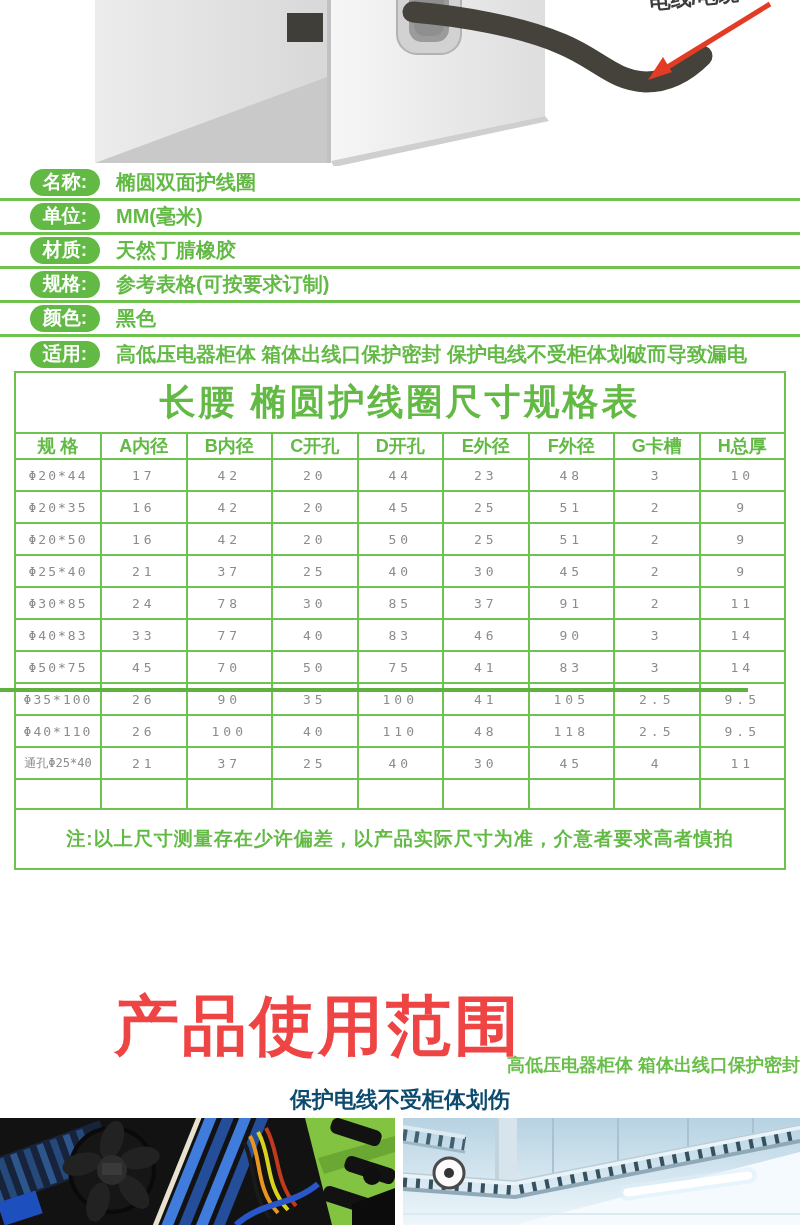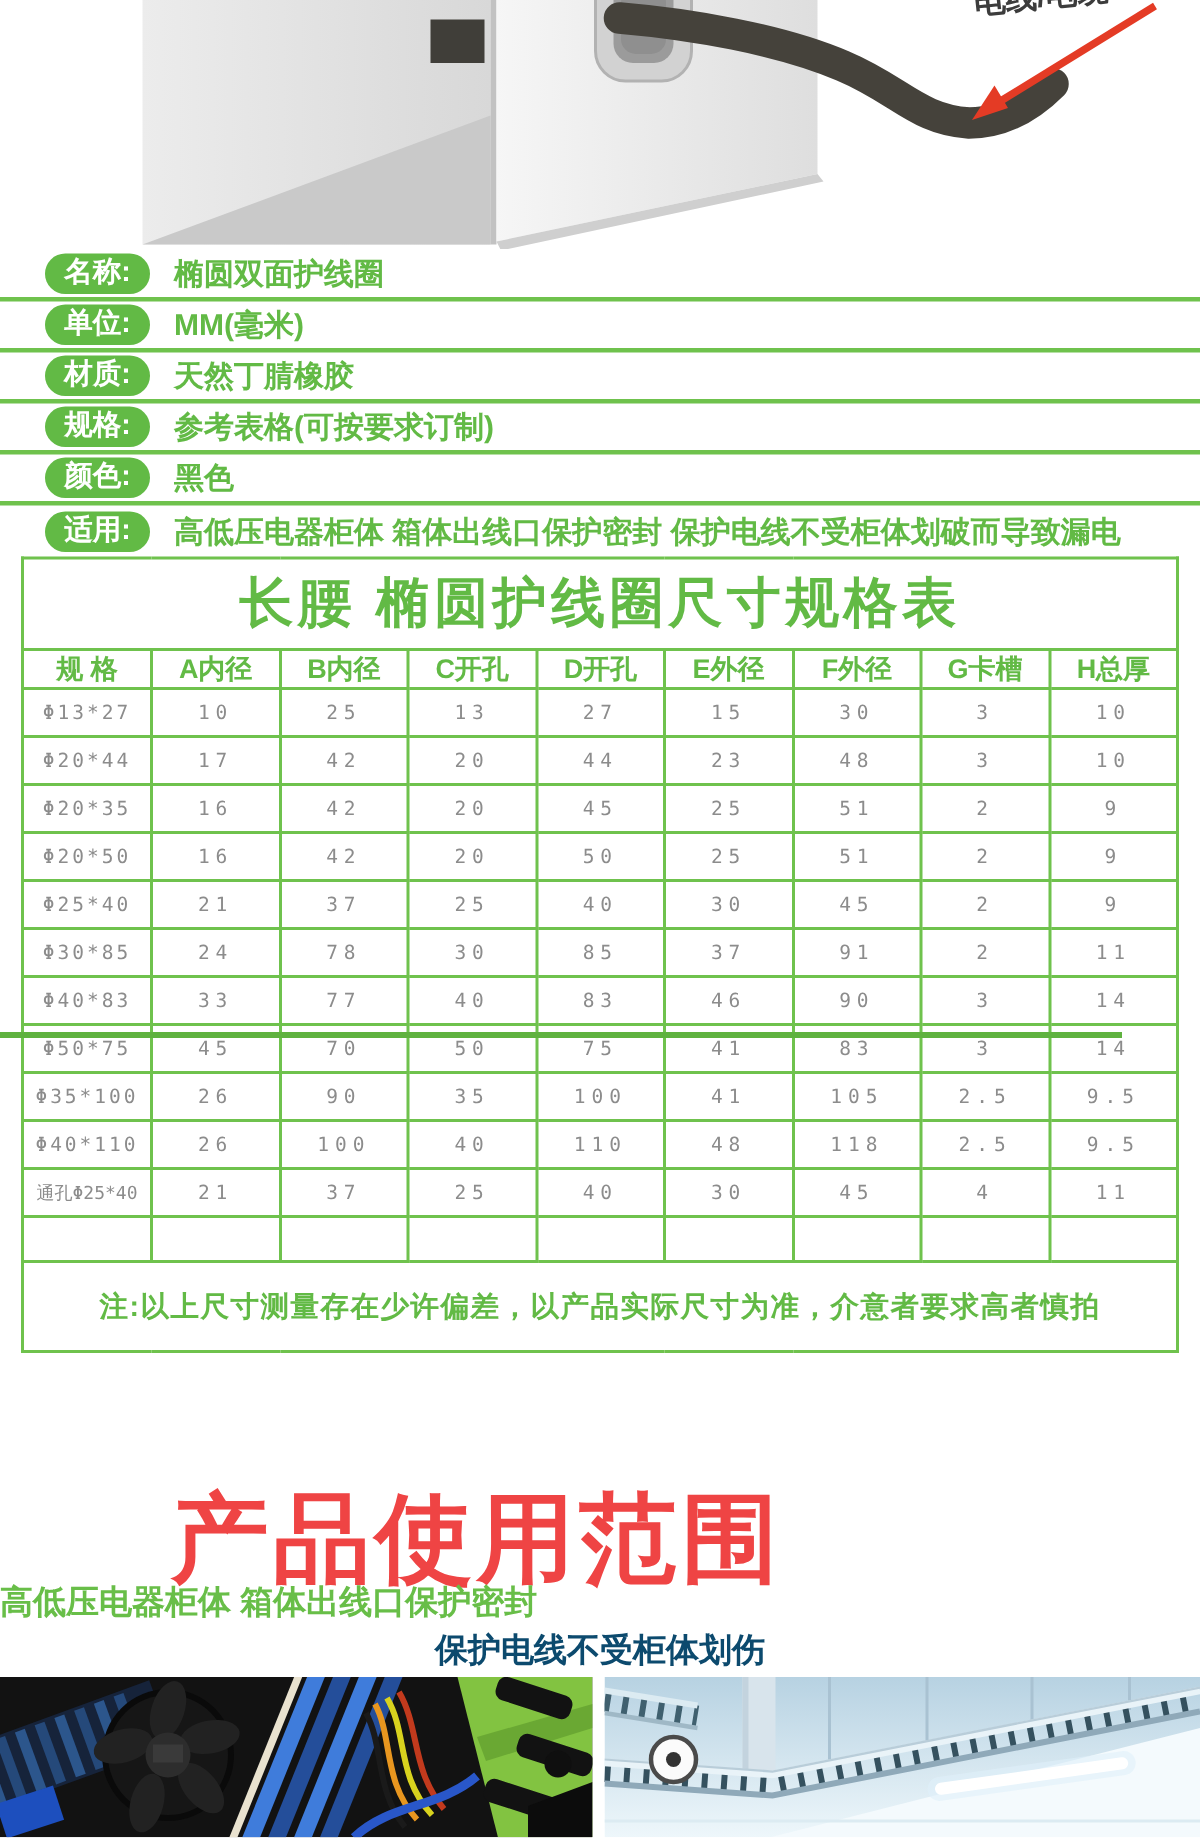--- a/index.html
+++ b/index.html
@@ -36,22 +36,22 @@
   td.tc.spec.tight{letter-spacing:0;font-size:12px;}
   td.te{height:30px;}
   td.tnote{height:60px;font-size:19px;font-weight:bold;color:var(--green);letter-spacing:1px;}
 
   
   .artifact-line{position:absolute;left:0;top:688px;width:748px;height:4px;background:#5fb23f;z-index:3;}
 
   
   .usage-title{position:absolute;left:0;top:982px;width:636px;text-align:center;
                color:#ef4444;font-size:65px;font-weight:bold;letter-spacing:3px;}
-  .usage-line1{position:absolute;left:0;top:1053px;width:800px;text-align:left;
-               color:#68be48;font-size:22px;font-weight:bold;}
+  .usage-line1{position:absolute;left:0;top:1053px;width:800px;text-align:right;
+               color:#68be48;font-size:18px;font-weight:bold;}
   .usage-line2{position:absolute;left:0;top:1085px;width:800px;text-align:center;
                color:#0c4a6e;font-size:22px;font-weight:bold;}
 
   
   .photo-left{position:absolute;left:0;top:1118px;width:395px;height:107px;}
   .photo-right{position:absolute;left:403px;top:1118px;width:397px;height:107px;}
   svg{display:block;}
 </style>
 </head>
 <body>
@@ -141,31 +141,20 @@
             <td class="th">A内径</td>
             <td class="th">B内径</td>
             <td class="th">C开孔</td>
             <td class="th">D开孔</td>
             <td class="th">E外径</td>
             <td class="th">F外径</td>
             <td class="th">G卡槽</td>
             <td class="th">H总厚</td>
           </tr>
           <tr>
-            <td class="tc spec">Φ13*27</td>
-            <td class="tc">10</td>
-            <td class="tc">25</td>
-            <td class="tc">13</td>
-            <td class="tc">27</td>
-            <td class="tc">15</td>
-            <td class="tc">30</td>
-            <td class="tc">3</td>
-            <td class="tc">10</td>
-          </tr>
-          <tr>
             <td class="tc spec">Φ20*44</td>
             <td class="tc">17</td>
             <td class="tc">42</td>
             <td class="tc">20</td>
             <td class="tc">44</td>
             <td class="tc">23</td>
             <td class="tc">48</td>
             <td class="tc">3</td>
             <td class="tc">10</td>
           </tr>

